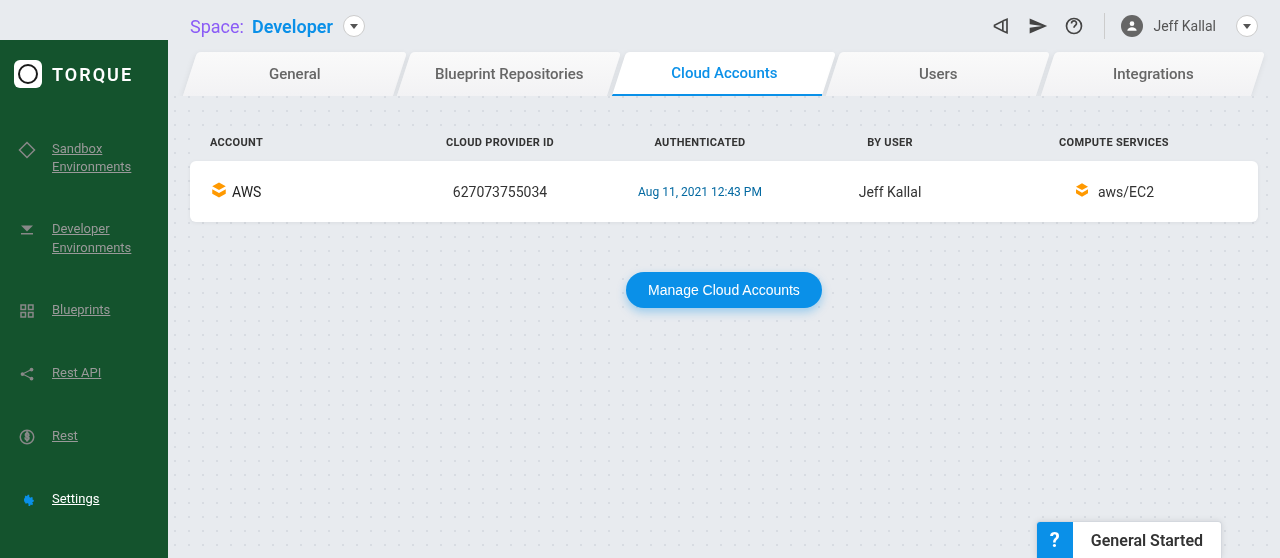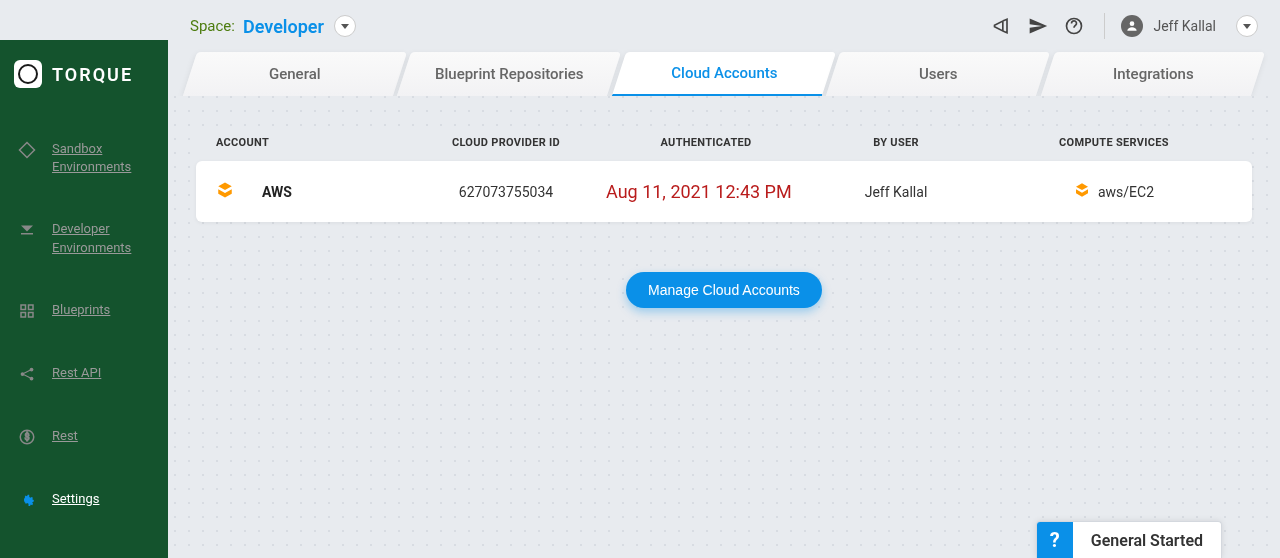--- a/index.html
+++ b/index.html
@@ -101,22 +101,22 @@
     }
     
     .header {
       display: flex;
       align-items: center;
       height: 52px;
       padding: 0 22px;
     }
     
     .space-label {
-      font-size: 15px;
-      color: #4d7c0f;
+      font-size: 18px;
+      color: #8b5cf6;
       margin-right: 8px;
     }
     
     .space-name {
       font-size: 18px;
       color: #0a90e8;
       font-weight: 600;
     }
     
     .space-dropdown {
@@ -201,21 +201,21 @@
     .tab > span { transform: skewX(18deg); }
     
     .tab.active {
       background: #fff;
       color: #0a90e8;
       border-bottom: 2px solid #0a90e8;
     }
     
     
     .content {
-      padding: 30px 28px;
+      padding: 30px 22px;
       flex: 1;
       position: relative;
       background:
         radial-gradient(circle, #d8dce2 0.8px, transparent 0.8px) 0 0 / 14px 14px,
         #e8ebef;
       background-position: 0 190px;
     }
     
     .table-area {
       background: #e8ebef;
@@ -246,34 +246,34 @@
       background: #fff;
       border-radius: 6px;
       padding: 20px 10px;
       box-shadow: 0 1px 4px rgba(0,0,0,0.06);
     }
     
     .account-cell {
       width: 200px;
       display:flex;
       align-items:center;
-      gap:28px;
+      gap:4px;
       padding-left:10px;
-      font-weight:700;
+      font-weight:400;
       font-size:14px;
       color:#222;
     }
     
     .aws-icon {
       width: 18px;
       height: 18px;
     }
     
     .provider-cell { width:200px; text-align:center; font-size:14px; color:#333;}
-    .auth-cell     { width:200px; text-align:left; font-size:18px; color:#b91c1c;}
+    .auth-cell     { width:200px; text-align:center; font-size:12px; color:#0369a1;}
     .user-cell     { width:180px; text-align:center; font-size:14px; color:#333;}
     .services-cell { flex:1; text-align:center; font-size:14px; color:#333; display:flex; align-items:center; justify-content:center; gap:8px;}
     
     .manage-btn {
       display: block;
       margin: 50px auto 15px;
       padding: 10px 22px;
       background: #0a90e8;
       color:#fff;
       border:none;

